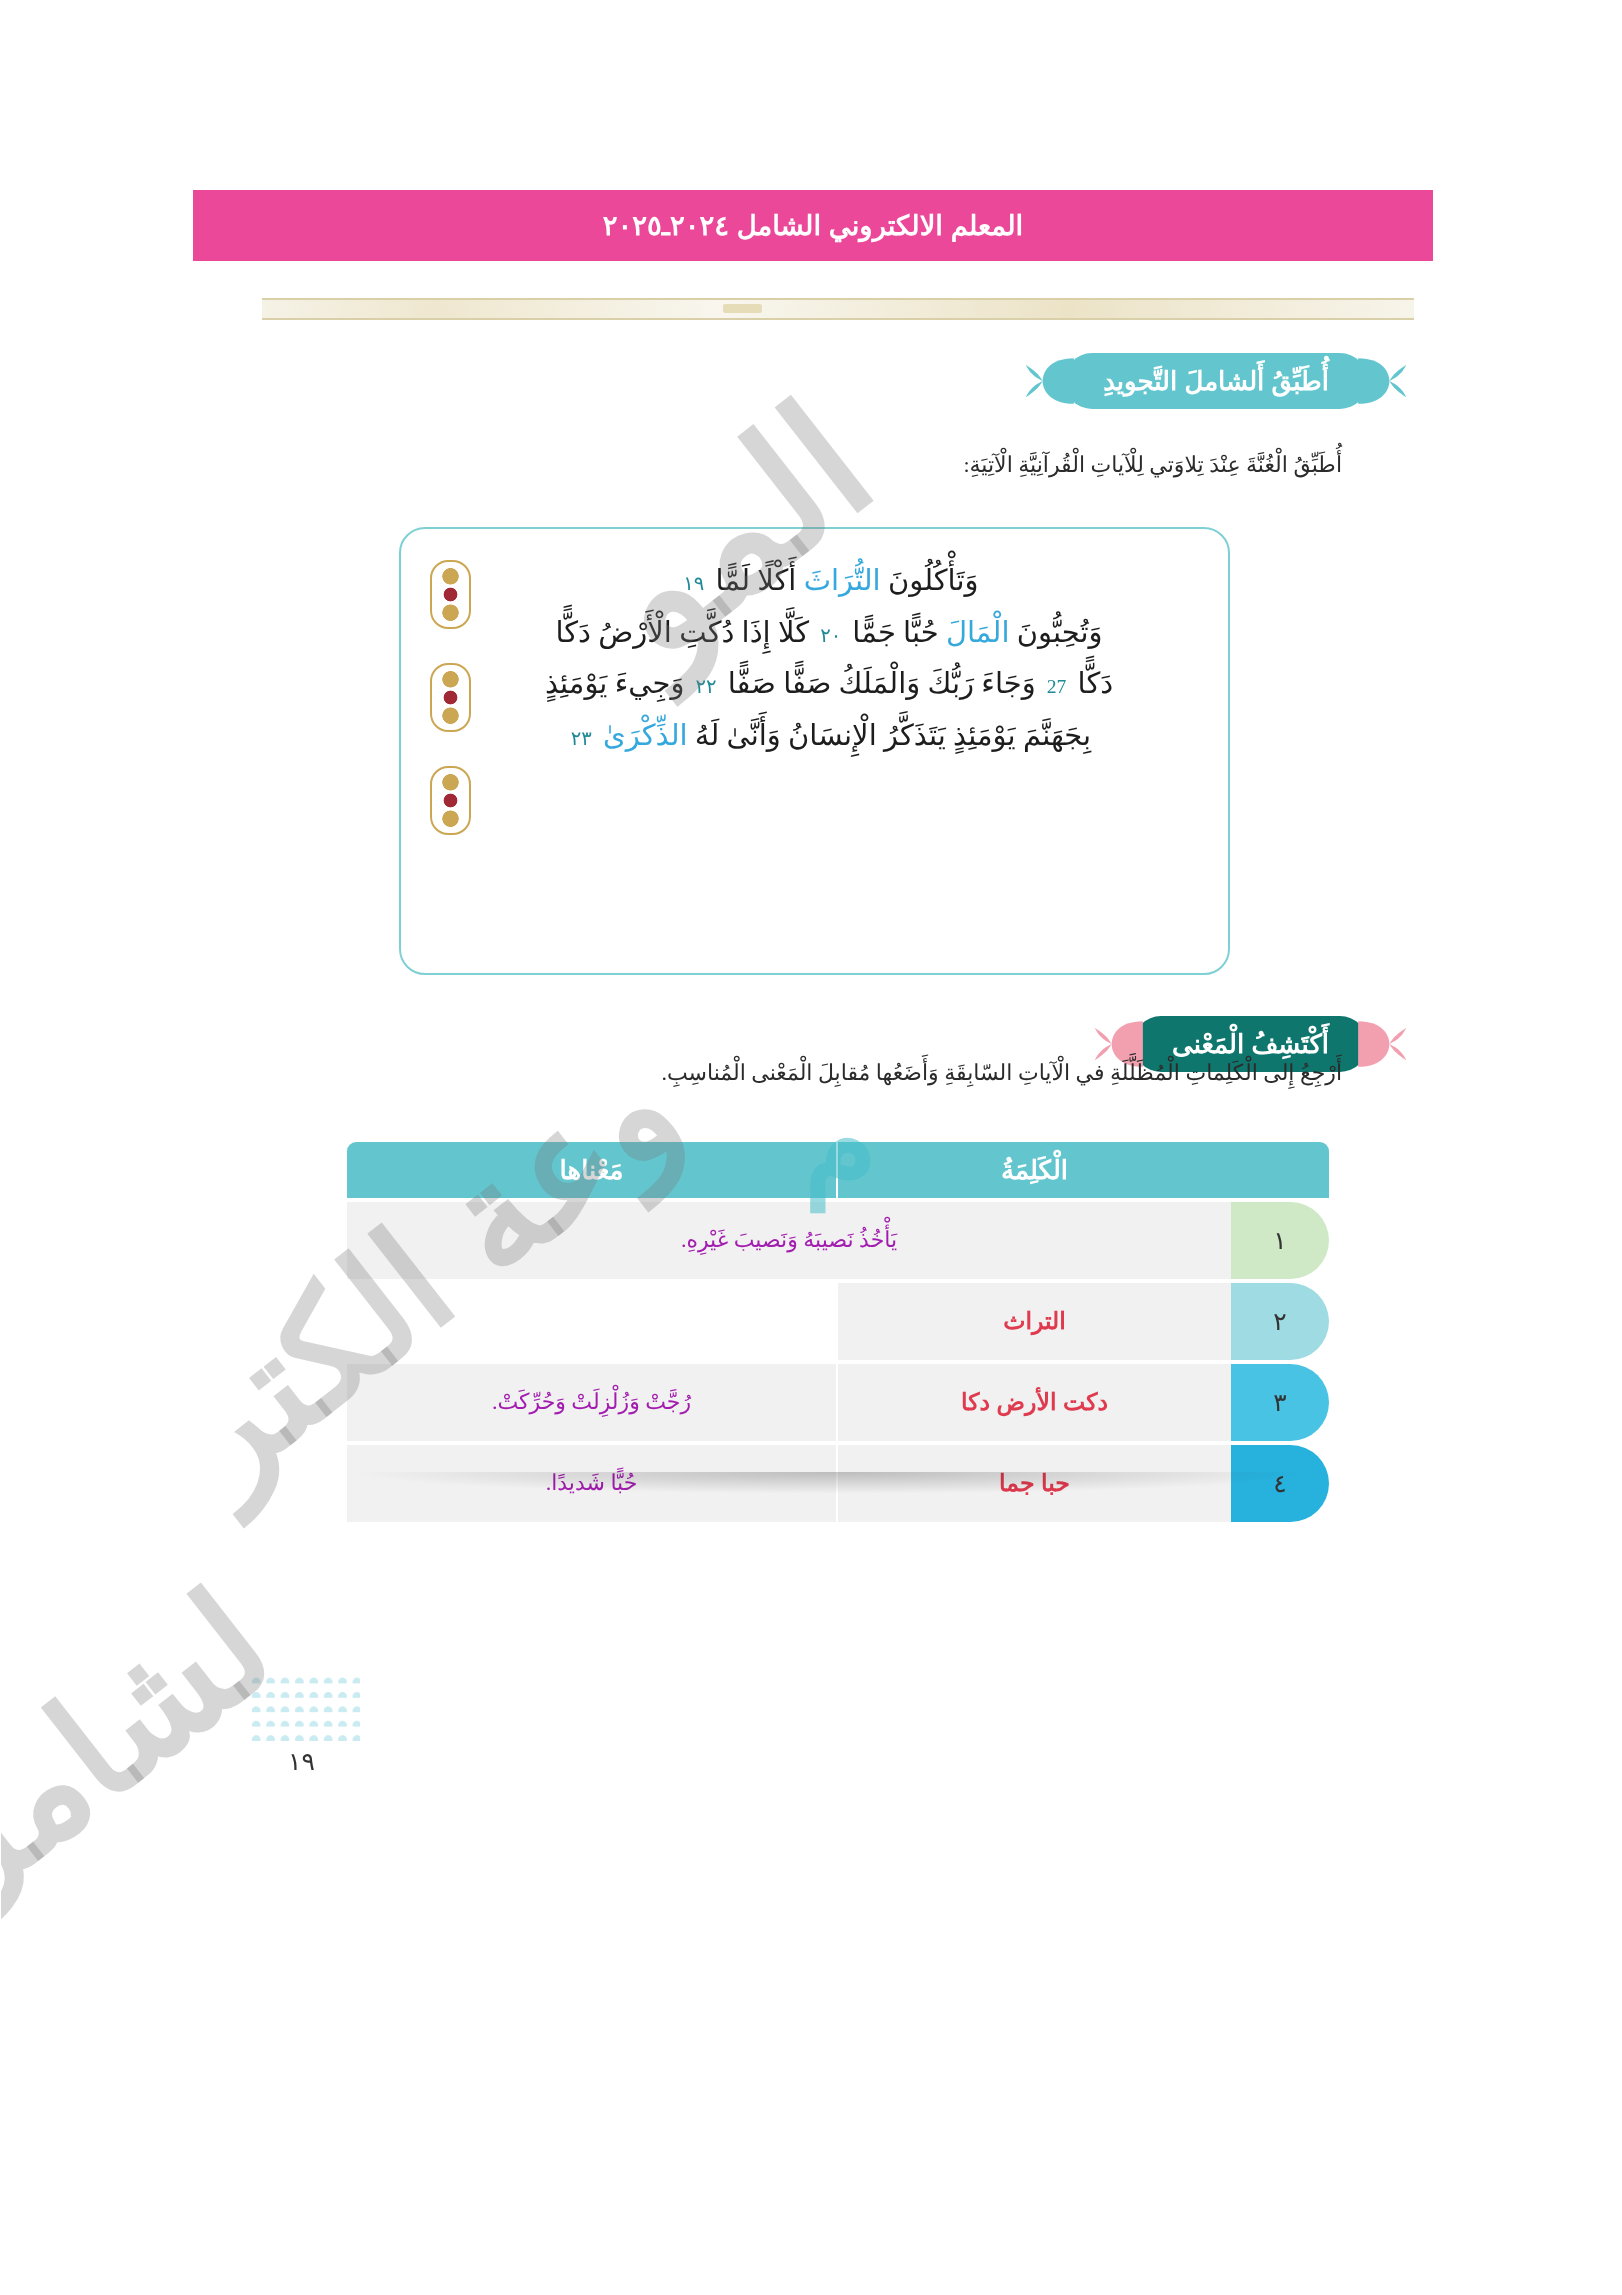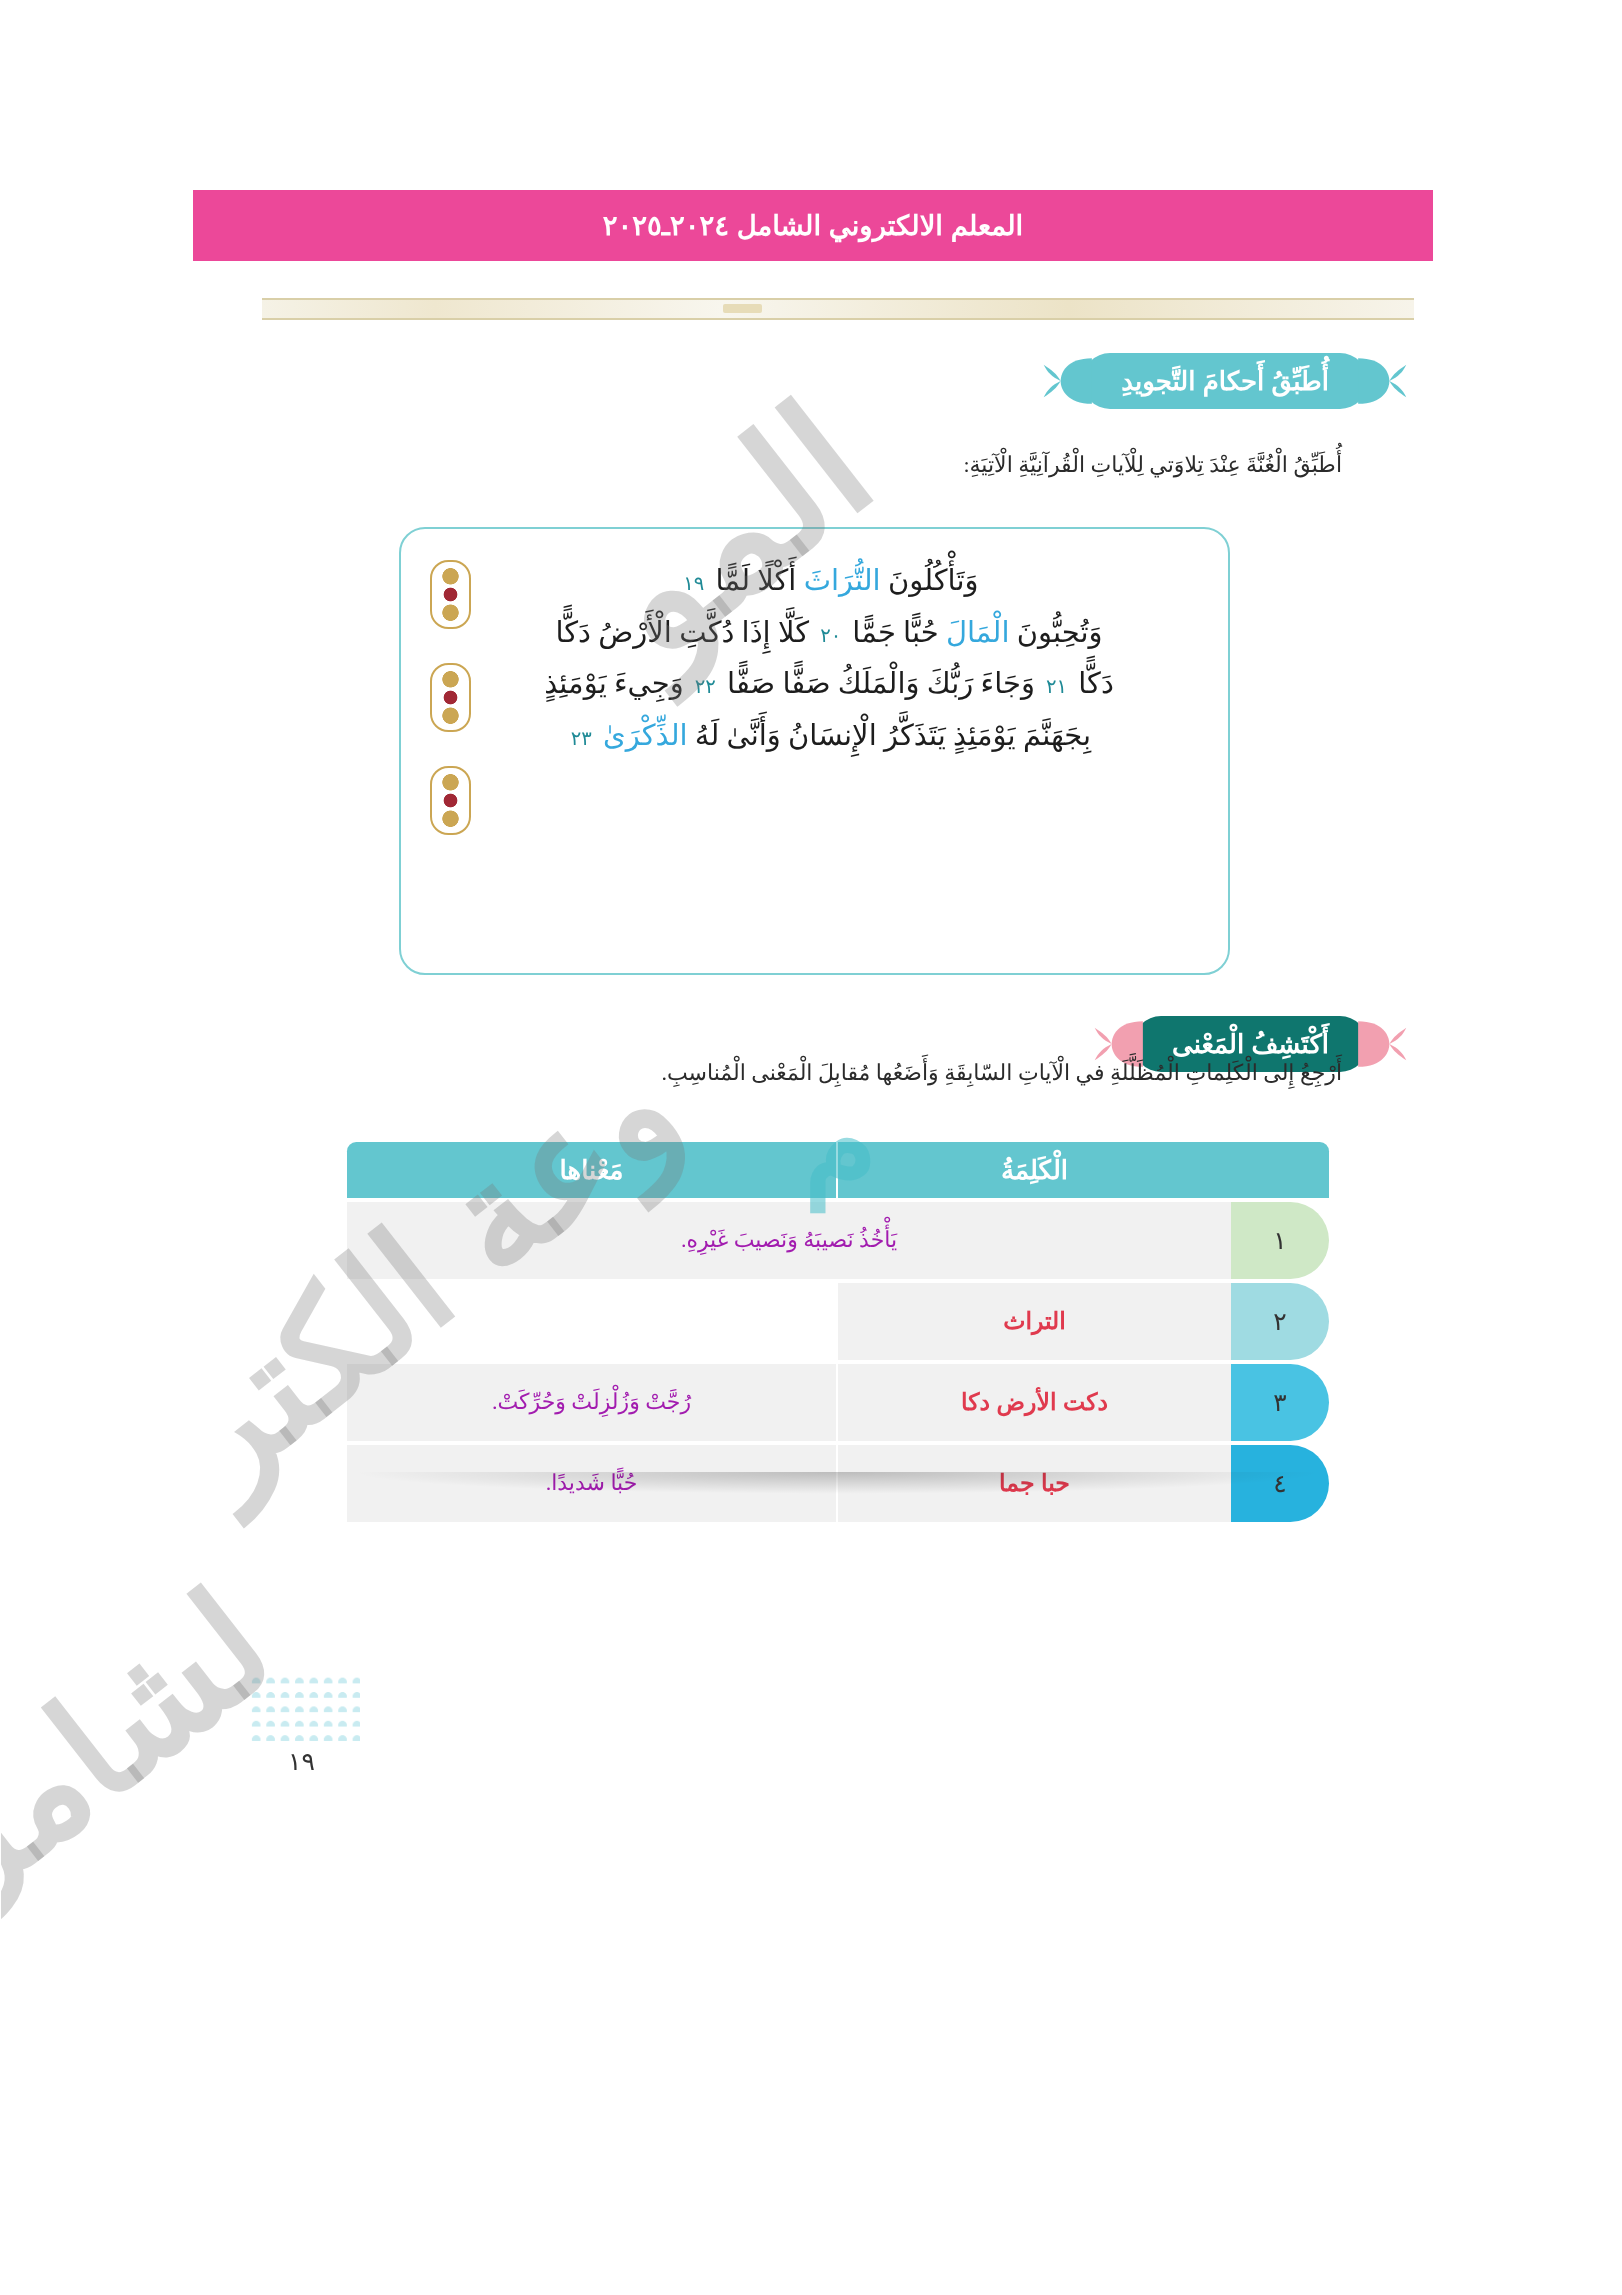--- a/index.html
+++ b/index.html
@@ -336,21 +336,21 @@
       <path d="M30 43 C16 50 10 56 4 68 C16 60 24 54 30 43 Z" fill="#63c6cf"></path>
     </svg>
   </span>
   <span class="ribbon-flourish flourish-right">
     <svg width="51" height="56" viewBox="0 0 78 86" aria-hidden="true">
       <path d="M0 8 C38 8 48 30 48 43 C48 56 38 78 0 78 L0 8 Z" fill="#63c6cf"></path>
       <path d="M48 43 C62 36 68 30 74 18 C62 26 54 32 48 43 Z" fill="#63c6cf"></path>
       <path d="M48 43 C62 50 68 56 74 68 C62 60 54 54 48 43 Z" fill="#63c6cf"></path>
     </svg>
   </span>
-  <span>أُطَبِّقُ أَحكامَ التَّجويدِ</span>
+  <span>أُطَبِّقُ أَلشاملَ التَّجويدِ</span>
 </div>
 
 <div class="instruction one">أُطَبِّقُ الْغُنَّةَ عِنْدَ تِلاوَتي لِلْآياتِ الْقُرآنِيَّةِ الْآتِيَةِ:</div>
 
 <div class="ayah-box">
   <div class="ornaments">
     <div class="orn"></div>
     <div class="orn"></div>
     <div class="orn"></div>
   </div>
@@ -359,21 +359,21 @@
       <span>وَتَأْكُلُونَ </span><span class="hl-blue">التُّرَاثَ</span><span> أَكْلًا لَمًّا</span>
       <span class="ayah-num">١٩</span>
     </div>
     <div class="ayah-line">
       <span>وَتُحِبُّونَ </span><span class="hl-blue">الْمَالَ</span><span> حُبًّا جَمًّا</span>
       <span class="ayah-num">٢٠</span>
       <span>كَلَّا إِذَا دُكَّتِ الْأَرْضُ دَكًّا</span>
     </div>
     <div class="ayah-line">
       <span>دَكًّا</span>
-      <span class="ayah-num">٢١</span>
+      <span class="ayah-num">27</span>
       <span>وَجَاءَ رَبُّكَ وَالْمَلَكُ صَفًّا صَفًّا</span>
       <span class="ayah-num">٢٢</span>
       <span>وَجِيءَ يَوْمَئِذٍ</span>
     </div>
     <div class="ayah-line">
       <span>بِجَهَنَّمَ يَوْمَئِذٍ يَتَذَكَّرُ الْإِنسَانُ وَأَنَّىٰ لَهُ </span><span class="hl-blue">الذِّكْرَىٰ</span>
       <span class="ayah-num">٢٣</span>
     </div>
   </div>
 </div>

